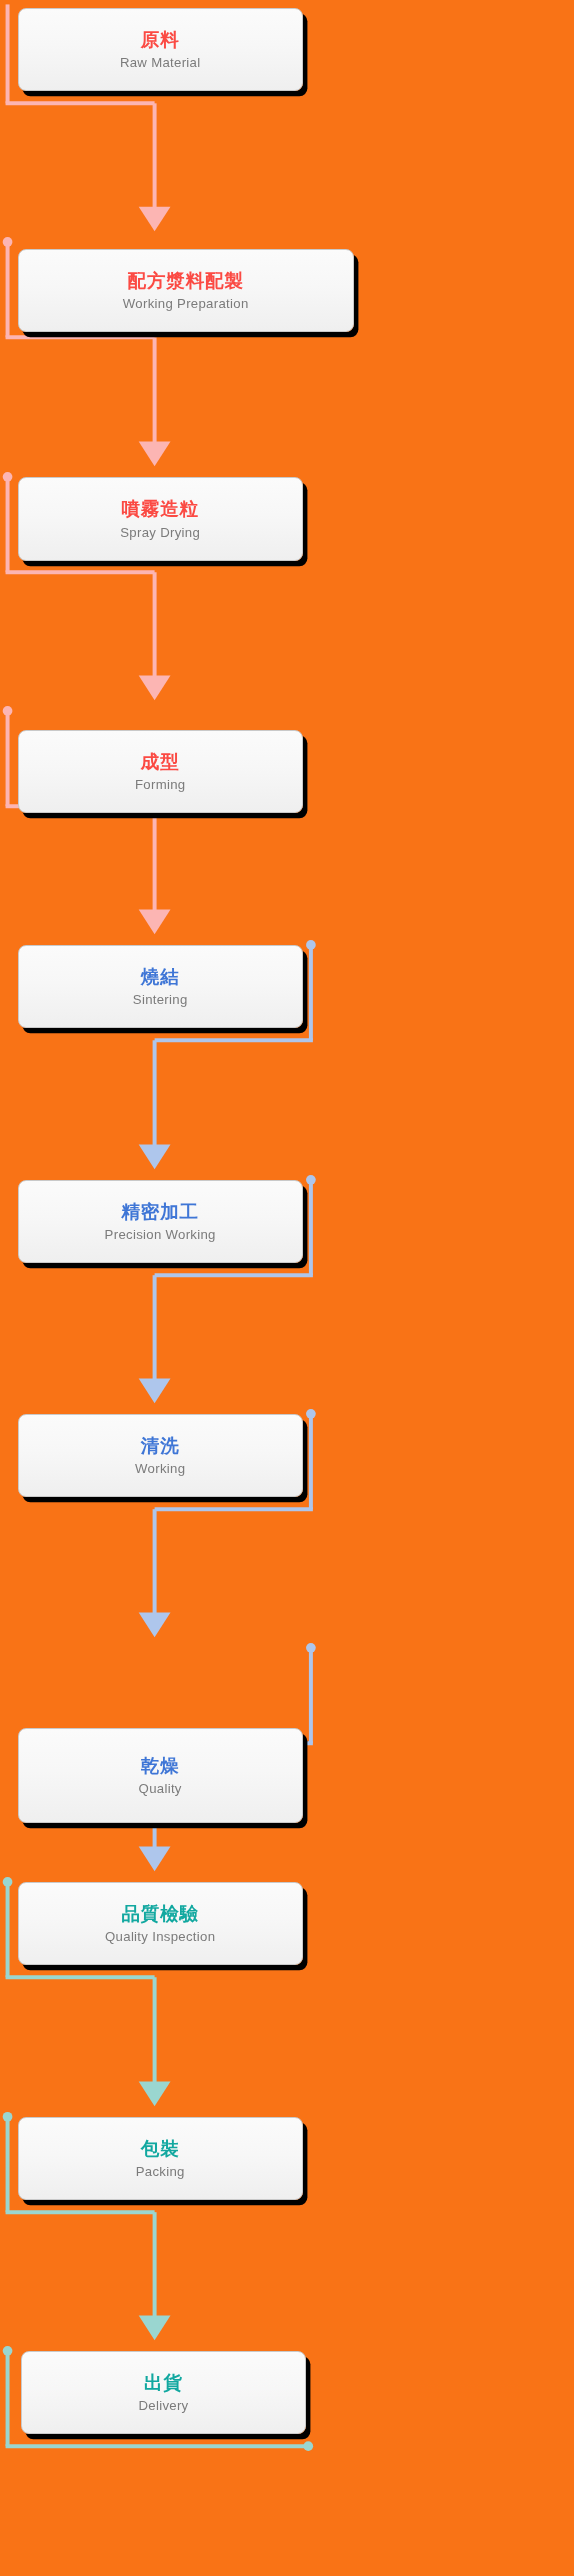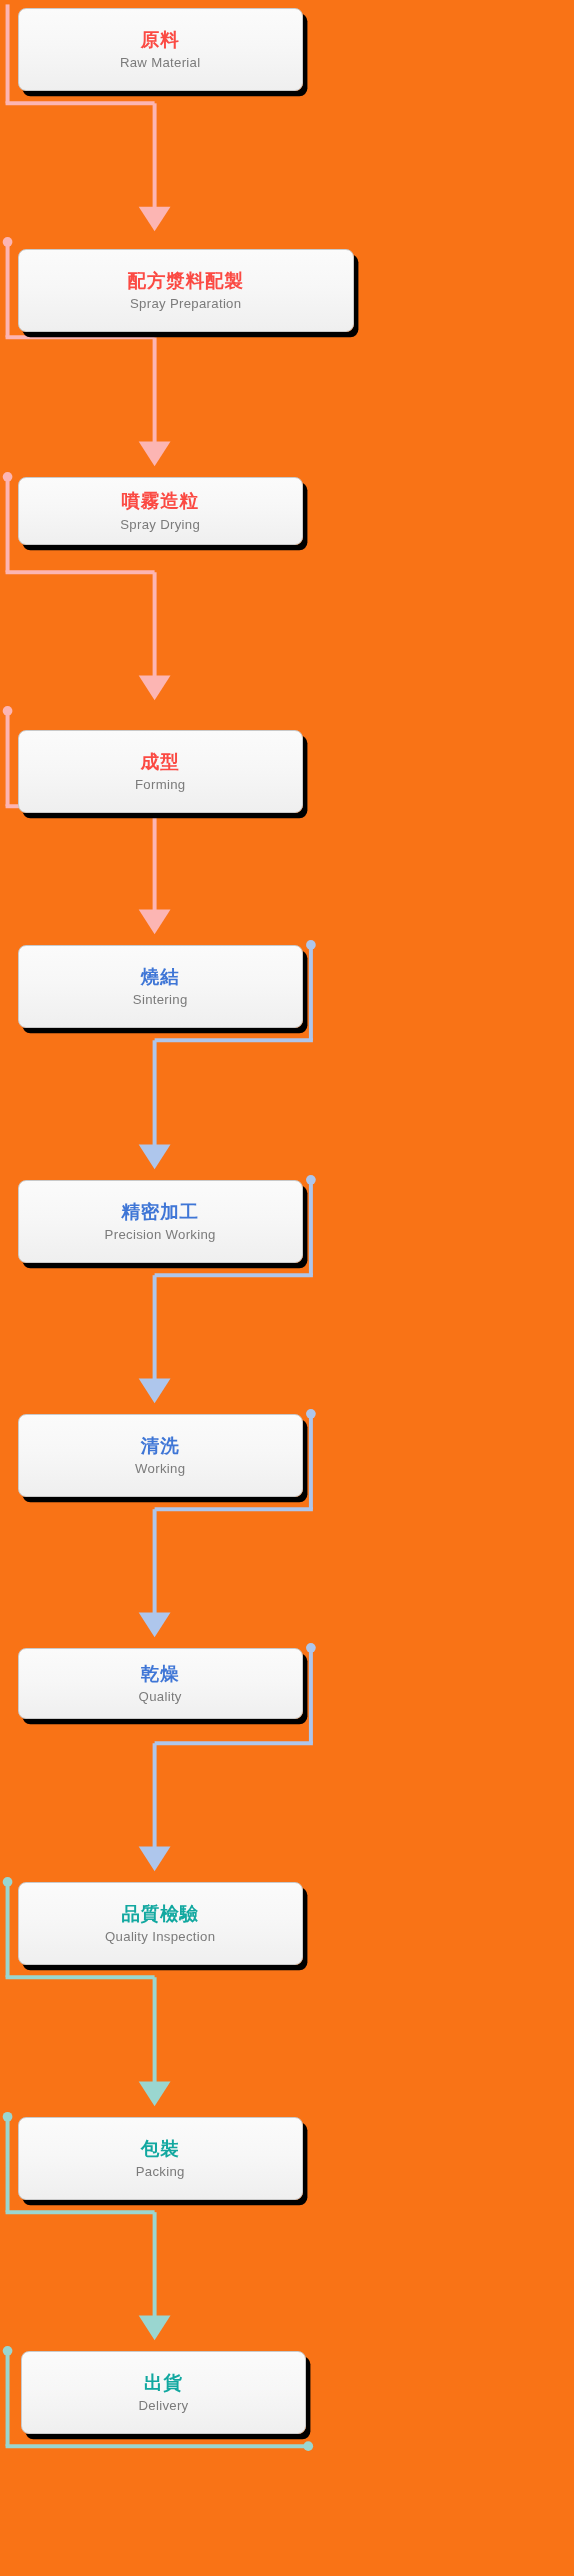--- a/index.html
+++ b/index.html
@@ -136,43 +136,43 @@
       <circle cx="349" cy="2770" r="5.5" fill="#9ad6d0"></circle>
     </svg>
 
   <div id="node-layer">
       <div class="node stage-red" style="left: 17.7px; top: 8px; width: 285px; height: 83px;">
         <div class="node-title">原料</div>
         <div class="node-subtitle">Raw Material</div>
       </div>
       <div class="node stage-red" style="left: 17.7px; top: 233px; width: 336px; height: 83px; margin-top: 16px;">
         <div class="node-title">配方漿料配製</div>
-        <div class="node-subtitle">Spray Preparation</div>
+        <div class="node-subtitle">Working Preparation</div>
       </div>
-      <div class="node stage-red" style="left: 17.7px; top: 477px; width: 285px; height: 68px;">
+      <div class="node stage-red" style="left: 17.7px; top: 477px; width: 285px; height: 84px;">
         <div class="node-title">噴霧造粒</div>
         <div class="node-subtitle">Spray Drying</div>
       </div>
       <div class="node stage-red" style="left: 17.7px; top: 730px; width: 285px; height: 83px;">
         <div class="node-title">成型</div>
         <div class="node-subtitle">Forming</div>
       </div>
       <div class="node stage-blue" style="left: 17.7px; top: 945px; width: 285px; height: 83px;">
         <div class="node-title">燒結</div>
         <div class="node-subtitle">Sintering</div>
       </div>
       <div class="node stage-blue" style="left: 17.7px; top: 1180px; width: 285px; height: 83px;">
         <div class="node-title">精密加工</div>
         <div class="node-subtitle">Precision Working</div>
       </div>
       <div class="node stage-blue" style="left: 17.7px; top: 1414px; width: 285px; height: 83px;">
         <div class="node-title">清洗</div>
         <div class="node-subtitle">Working</div>
       </div>
-      <div class="node stage-blue" style="left: 17.7px; top: 1648px; width: 285px; height: 71px;">
+      <div class="node stage-blue" style="left: 17.7px; top: 1728px; width: 285px; height: 95px;">
         <div class="node-title">乾燥</div>
         <div class="node-subtitle">Quality</div>
       </div>
       <div class="node stage-teal" style="left: 17.7px; top: 1882px; width: 285px; height: 83px;">
         <div class="node-title">品質檢驗</div>
         <div class="node-subtitle">Quality Inspection</div>
       </div>
       <div class="node stage-teal" style="left: 17.7px; top: 2117px; width: 285px; height: 83px;">
         <div class="node-title">包裝</div>
         <div class="node-subtitle">Packing</div>

